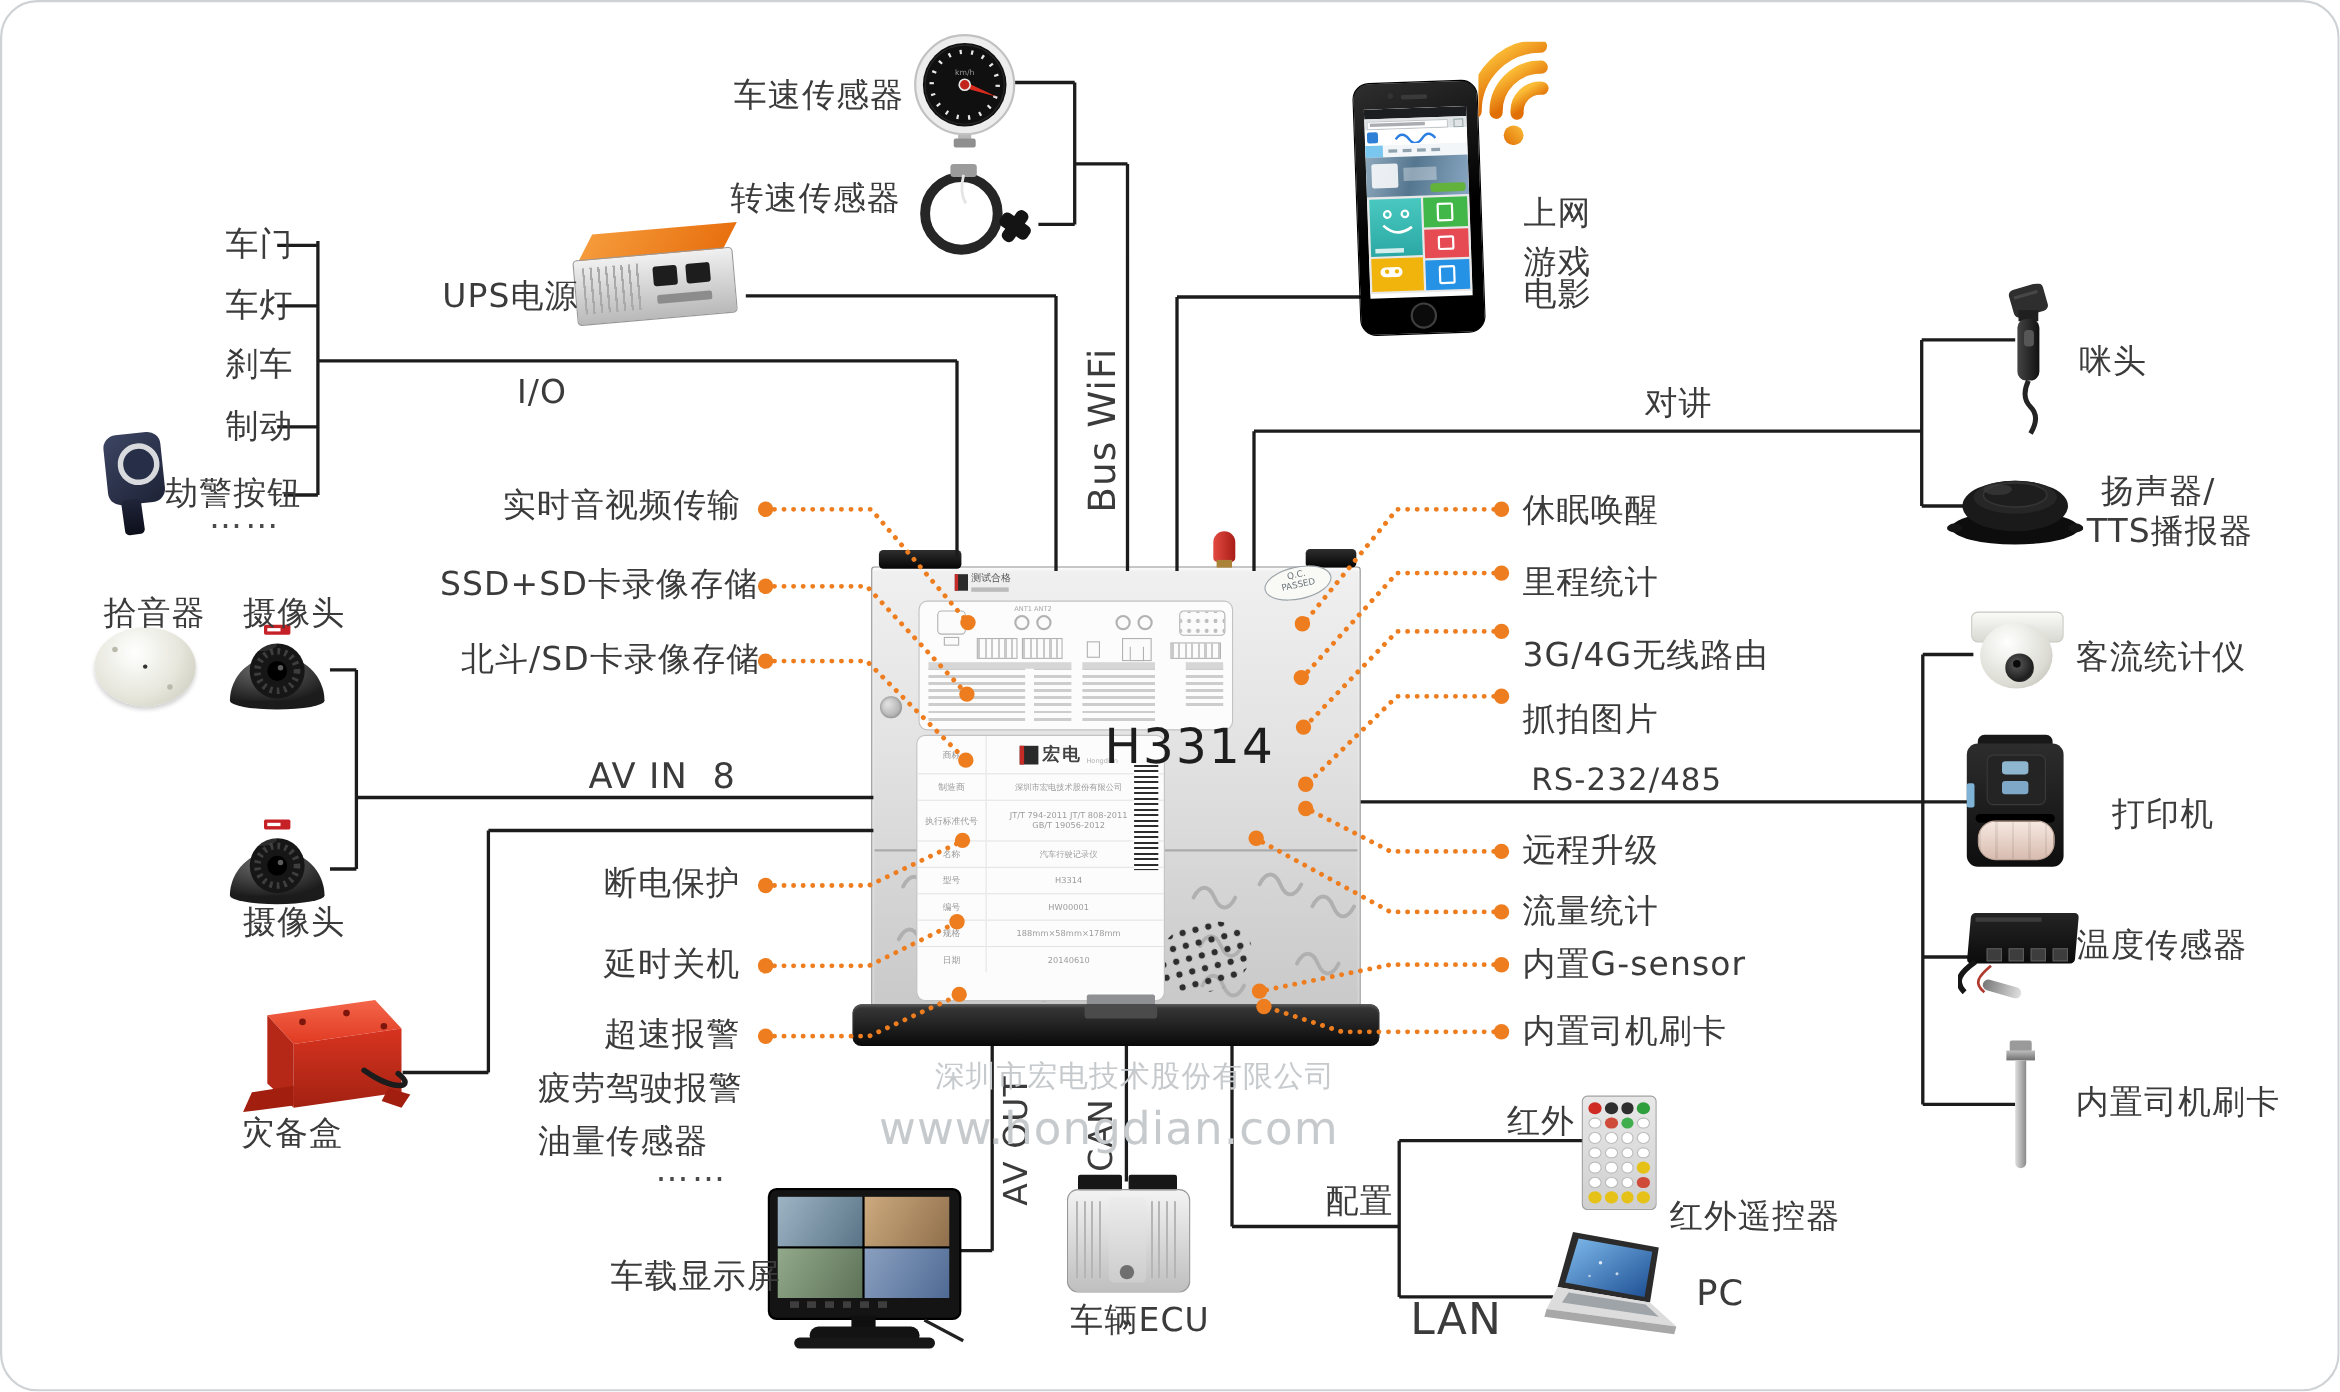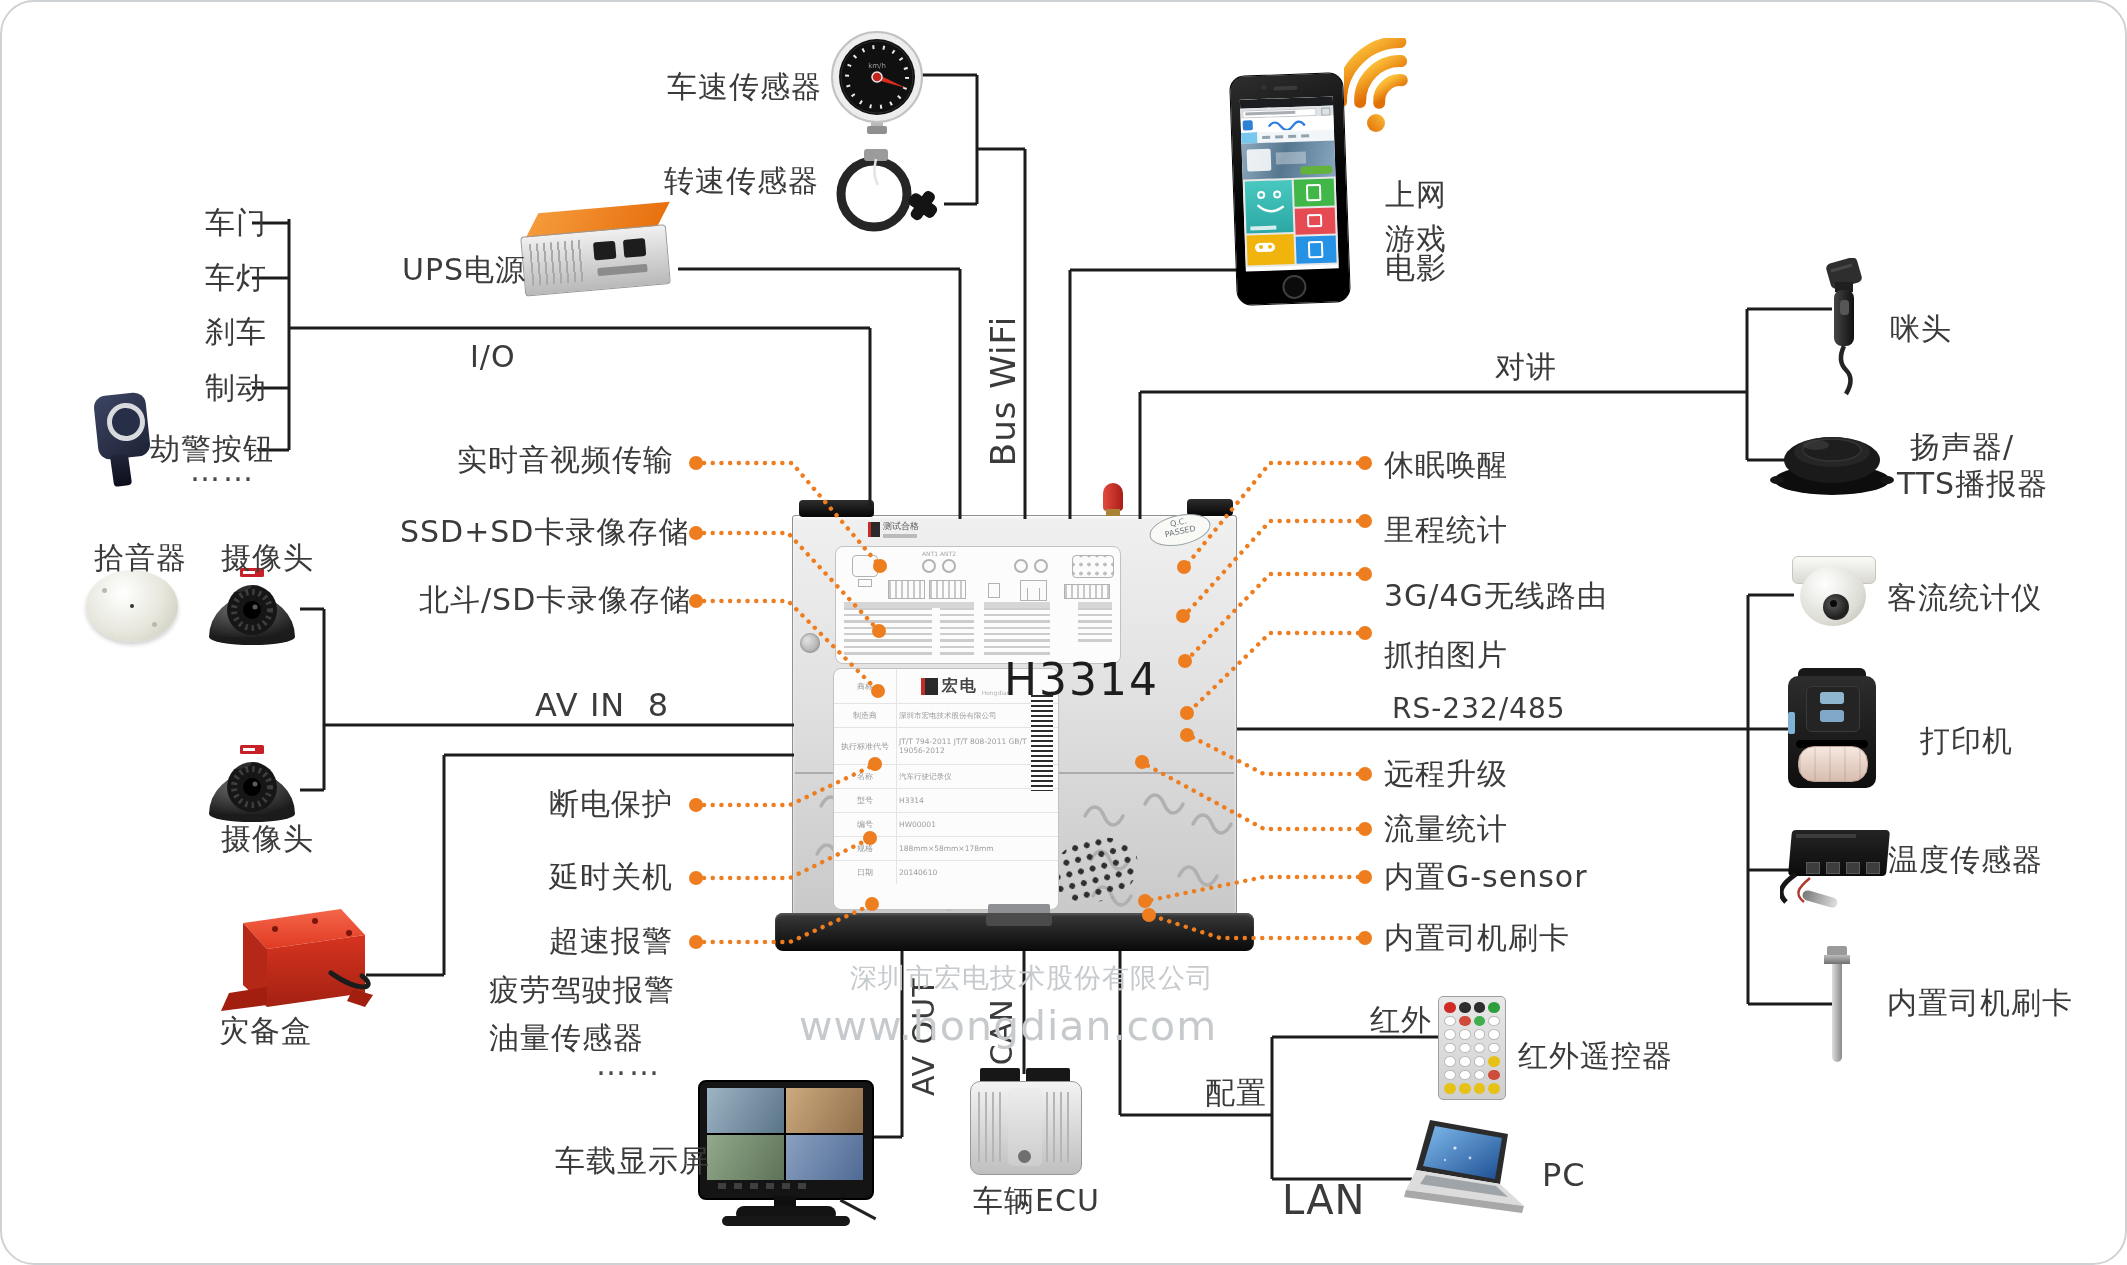--- a/index.html
+++ b/index.html
@@ -19,21 +19,21 @@
   .trim{position:absolute;left:773px;top:911px;width:479px;height:38px;border-radius:8px;
     background:linear-gradient(180deg,#3a3a3a,#090909);box-shadow:inset 0 2px 2px #555;}
   .sticker{position:absolute;background:#fcfcfc;border:1px solid #c2c2c2;border-radius:8px;}
   .oline{position:absolute;border:1.5px solid #b2b2b2;background:#fbfbfb;box-sizing:border-box;}
   .ring{border-radius:50%;}
   .comb{background:repeating-linear-gradient(90deg,#c9c9c9 0 2px,transparent 2px 6px);}
   .faketxt{position:absolute;background:repeating-linear-gradient(180deg,#cdcdcd 0 2.5px,transparent 2.5px 6.5px);}
   .spec-row{display:flex;border-top:1px solid #e4e4e4;align-items:center;}
   .spec-k{width:62px;text-align:center;font-size:8px;color:#9a9a9a;flex:none;border-right:1px solid #e4e4e4;
     align-self:stretch;display:flex;align-items:center;justify-content:center;}
-  .spec-v{flex:1;font-size:7.5px;color:#9c9c9c;padding:1px 26px 1px 2px;line-height:1.25;}
+  .spec-v{flex:1;text-align:center;font-size:7.5px;color:#9c9c9c;padding:1px 26px 1px 2px;line-height:1.25;margin-left:12px;}
   .spk{position:absolute;left:258px;top:322px;width:88px;height:64px;border-radius:50%;transform:rotate(-14deg);
     background-image:radial-gradient(#2e2e2e 2.6px,transparent 3.2px);background-size:12px 12px;}
   .screwhex{position:absolute;width:20px;height:20px;border-radius:50%;
     background:radial-gradient(circle at 35% 35%,#e2e2e2,#9a9a9a);box-shadow:inset 0 0 3px #777;}
   
   .dev{position:absolute;}
   .tile-ico{width:11px;height:13px;border:2px solid #fff;border-radius:2px;margin:auto;}
 </style>
 </head>
 <body>
@@ -555,21 +555,21 @@
 
   <div class="lbl" style="left:1888px;top:310px">咪头</div>
   <div class="lbl" style="left:1908px;top:428px">扬声器/</div>
   <div class="lbl" style="left:1895px;top:465px">TTS播报器</div>
   <div class="lbl" style="left:1885px;top:579px">客流统计仪</div>
   <div class="lbl" style="left:1918px;top:722px">打印机</div>
   <div class="lbl" style="left:1886px;top:841px">温度传感器</div>
   <div class="lbl" style="left:1885px;top:984px">内置司机刷卡</div>
 
   <div class="lbl" style="left:1368px;top:1001px">红外</div>
-  <div class="lbl" style="left:1516px;top:1037px">红外遥控器</div>
+  <div class="lbl" style="left:1516px;top:1087px">红外遥控器</div>
   <div class="lbl" style="left:1203px;top:1074px">配置</div>
   <div class="lbl" style="left:1280px;top:1176px;font-size:40px">LAN</div>
   <div class="lbl" style="left:1540px;top:1156px;font-size:32px">PC</div>
   <div class="lbl" style="left:971px;top:1182px">车辆ECU</div>
 
   <div class="lbl" style="left:1002px;top:653px;font-size:44px;color:#1d1d1d;letter-spacing:2px">H3314</div>
 
   <div class="wm" style="left:848px;top:958px;font-size:27px;letter-spacing:1px">深圳市宏电技术股份有限公司</div>
   <div class="wm" style="left:797px;top:1000px;font-size:41px;letter-spacing:1px">www.hongdian.com</div>
 

